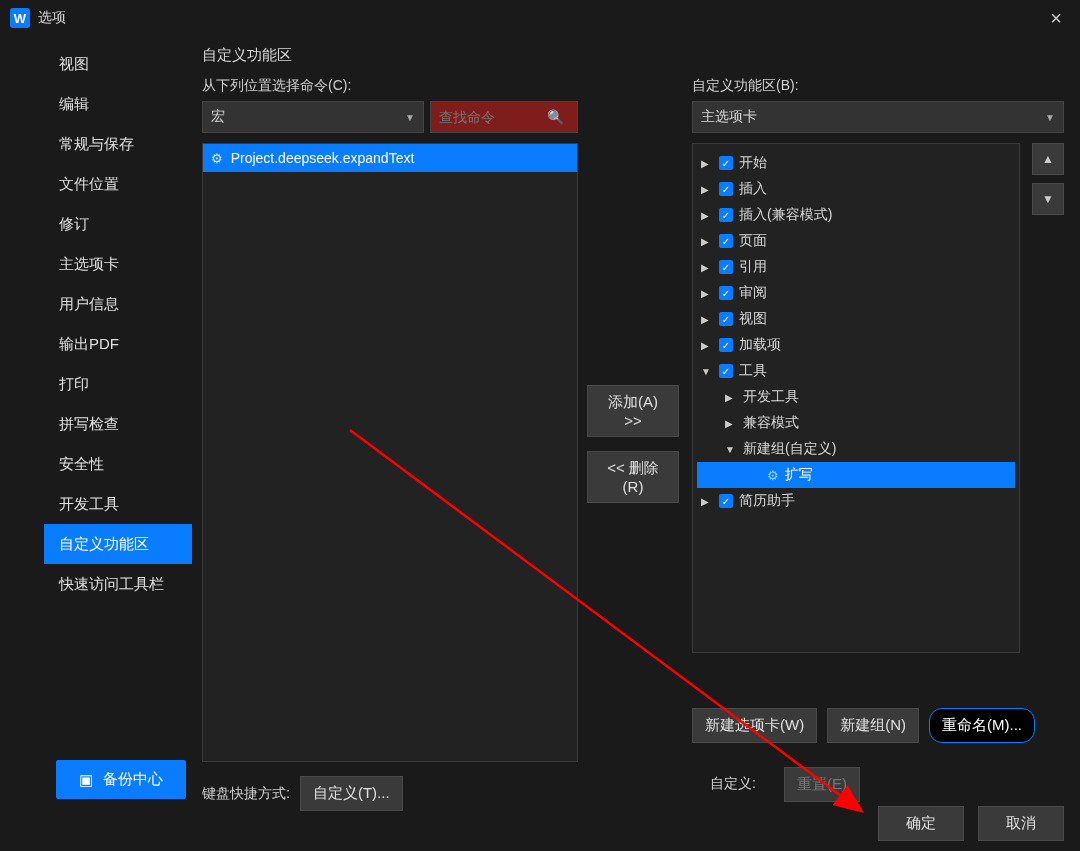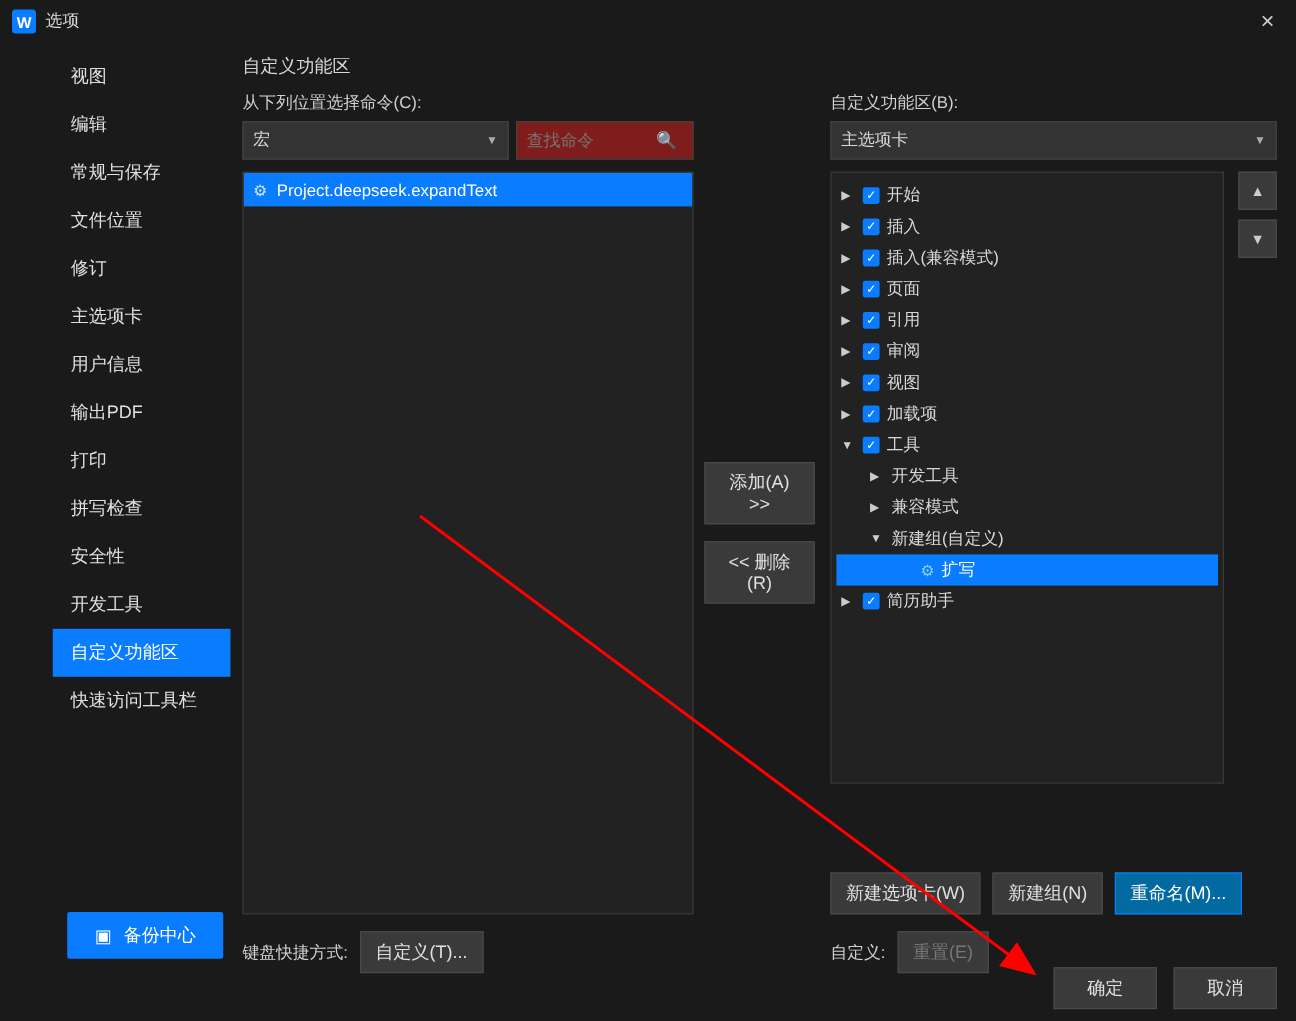--- a/index.html
+++ b/index.html
@@ -32,21 +32,21 @@
   .list-item.selected .macro-icon { color:#cfe9ff;}
   .treebox { flex:1; background:#222; border:1px solid #3a3a3a; overflow:auto; padding:6px 4px;}
   .tree-row { display:flex; align-items:center; gap:6px; padding:4px 4px; font-size:14px; cursor:pointer;}
   .tree-row .expander { width:12px; display:inline-block; color:#ccc; font-size:10px;}
   .tree-row .cb { width:14px; height:14px; background:#0a7cff; display:inline-flex; align-items:center; justify-content:center; color:#fff; font-size:10px; border-radius:2px;}
   .tree-row.indent1 { padding-left:28px;}
   .tree-row.indent2 { padding-left:52px;}
   .tree-row.selected { background:#0a7cff; color:#fff;}
   .btn { background:#3a3a3a; border:1px solid #4a4a4a; color:#e0e0e0; padding:7px 12px; cursor:pointer; font-size:15px; text-align:center;}
   .btn.wide {width:92px;}
-  .btn.primary { background:#0369a1; border-color:#0a7cff; color:#fff;}
+  .btn.primary { background:#000000; border-color:#0a7cff; color:#fff;border-radius:13px;}
   .btn.disabled { color:#777;}
   .mover-btns { display:flex; flex-direction:column; gap:8px; margin-left:8px;}
   .mover { width:32px; height:32px; background:#3a3a3a; border:1px solid #4a4a4a; display:flex; align-items:center; justify-content:center; cursor:pointer; color:#ccc; font-size:12px;}
   .right-main-row { display:flex; gap:4px; flex:1;}
   .under-actions { display:flex; gap:10px; margin-top:14px; justify-content:flex-start;}
   .under-row { display:flex; align-items:center; gap:10px; margin-top:14px;}
   .footer { display:flex; justify-content:flex-end; gap:14px; padding:10px 16px; position:absolute; bottom:0; right:0;}
   .footer .btn { width:86px;}
   svg.arrow-annot { position:absolute; left:0; top:0; pointer-events:none;}
   .left-listbox-wrap{height:560px;}
@@ -200,21 +200,21 @@
             <div class="mover">▲</div>
             <div class="mover">▼</div>
           </div>
         </div>
         <div class="under-actions">
           <div class="btn">新建选项卡(W)</div>
           <div class="btn">新建组(N)</div>
           <div class="btn primary">重命名(M)...</div>
         </div>
         <div class="under-row">
-          <span class="label" style="margin:0">自定义:</span>
+          <span class="label" style="margin:18px">自定义:</span>
           <div class="btn disabled">重置(E)</div>
         </div>
       </div>
     </div>
   </div>
 </div>
 
 <div class="footer">
   <div class="btn">确定</div>
   <div class="btn">取消</div>

